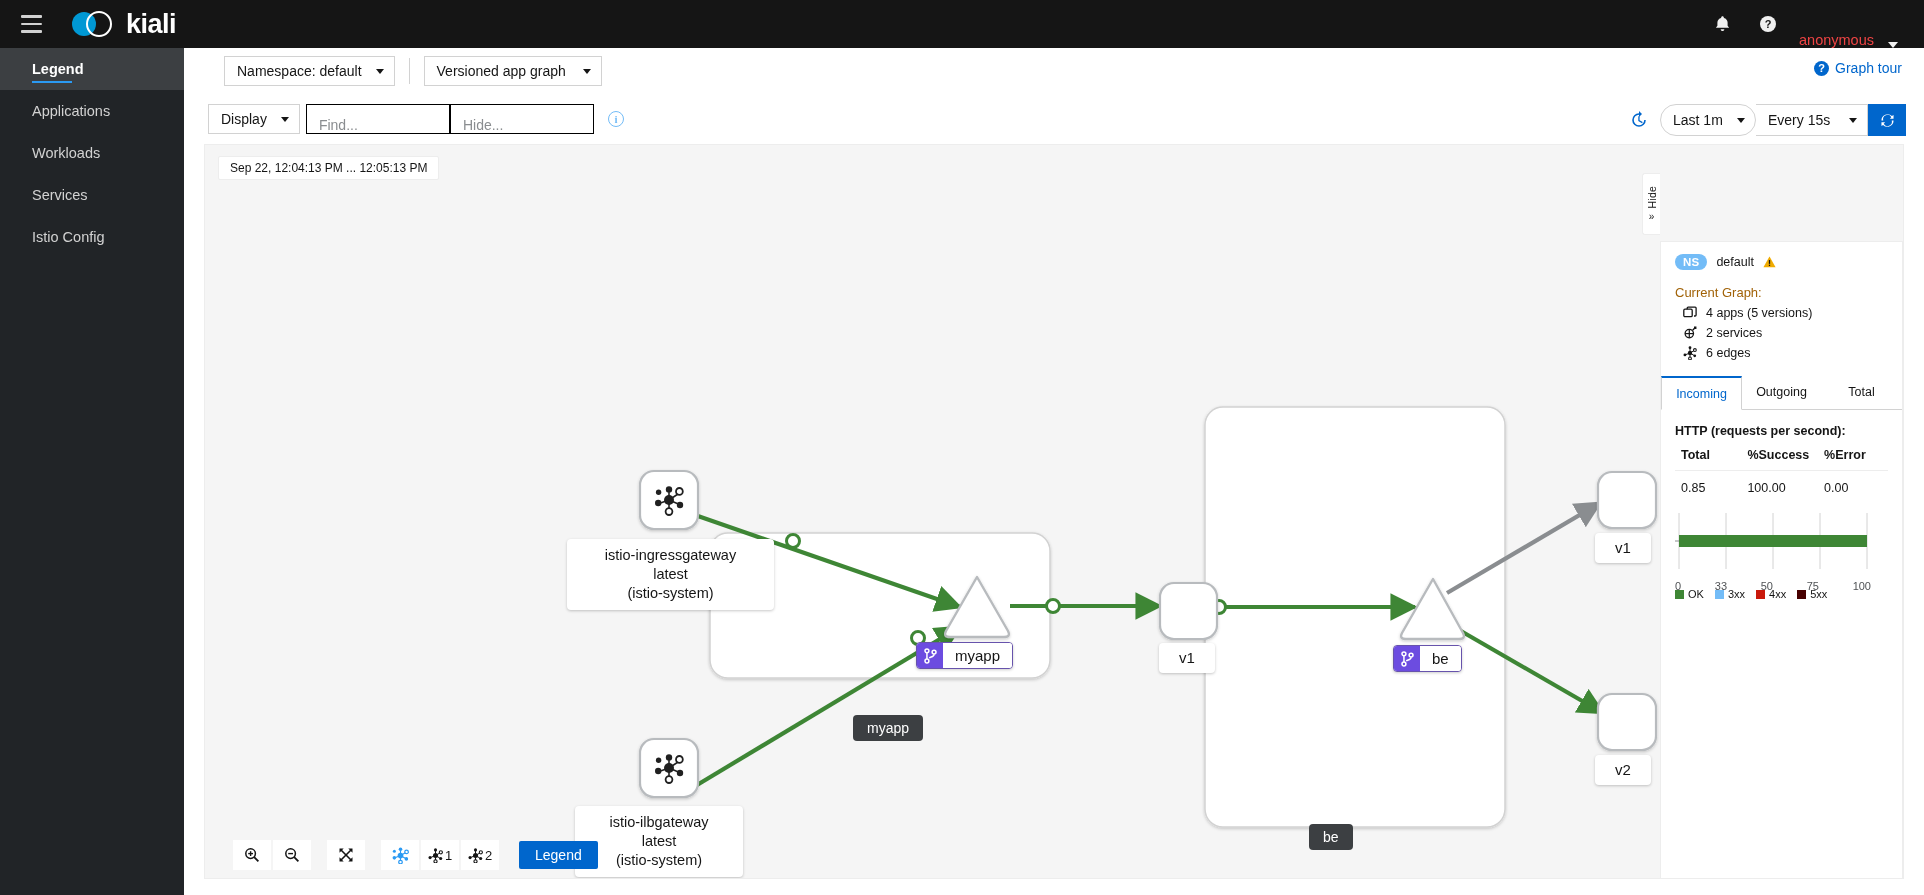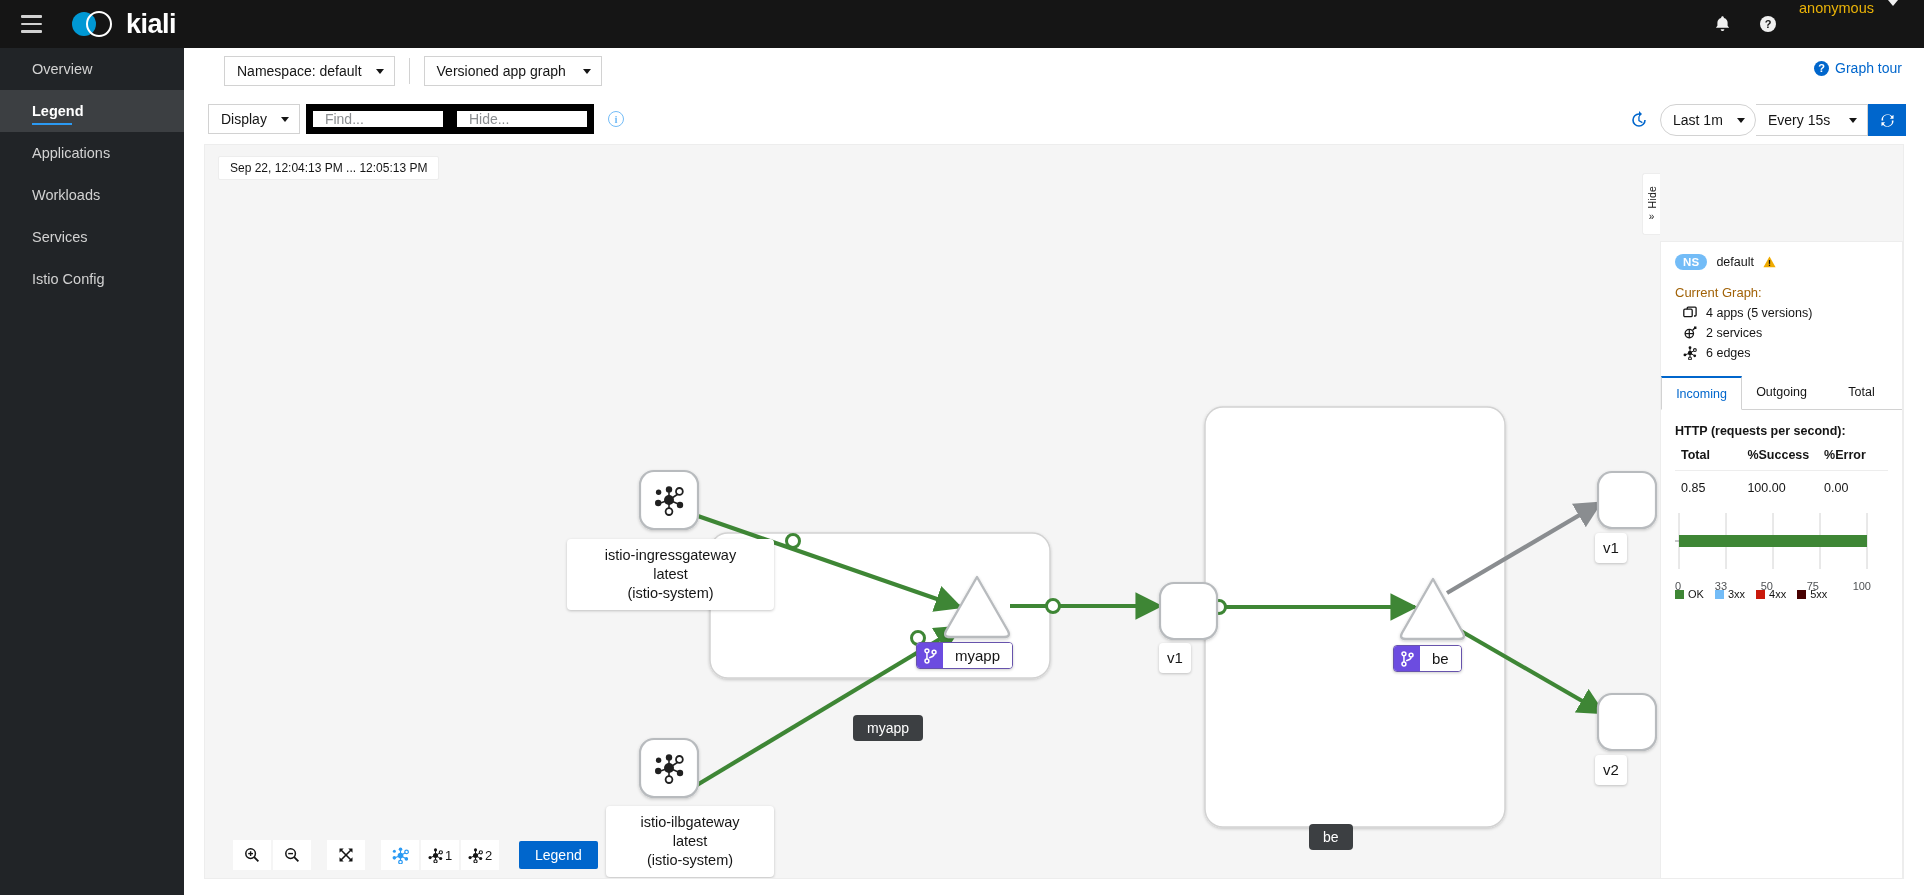--- a/index.html
+++ b/index.html
@@ -45,22 +45,22 @@
   }
   .masthead-right {
     margin-left: auto; display: flex; align-items: center; gap: 0px;
     padding-right: 12px; height: 48px;
   }
   .mh-btn {
     width: 46px; height: 48px; display: flex; align-items: center; justify-content: center;
     cursor: pointer;
   }
   .mh-user {
-    display: flex; align-items: flex-start; gap: 14px; padding: 0 14px 0 8px;
-    color: #eab308; font-size: 14.5px; cursor: pointer; height: 48px;
+    display: flex; align-items: flex-end; gap: 14px; padding: 0 14px 0 8px;
+    color: #ef4444; font-size: 14.5px; cursor: pointer; height: 48px;
   }
   .caret-down {
     width: 0; height: 0; border-left: 5px solid transparent;
     border-right: 5px solid transparent; border-top: 6px solid #f0f0f0;
   }
 
   
   .sidebar {
     position: absolute; top: 48px; left: 0;
     width: 184px; height: 847px;
@@ -104,21 +104,21 @@
     gap: 14px;
   }
   .pf-select .caret {
     width: 0; height: 0; border-left: 4.5px solid transparent;
     border-right: 4.5px solid transparent; border-top: 5.5px solid #151515;
   }
   .tb-divider {
     width: 1px; height: 26px; background: #d2d2d2; margin: 0 14px;
   }
   .pf-input {
-    height: 30px; border: 7px solid #000000; background: #fff;
+    height: 30px; border: 1px solid #000000; background: #fff;
     display: flex; align-items: flex-end; padding: 0 12px;
     font-size: 14px; color: #8a8d90;
   }
   .info-icon-blue {
     width: 16px; height: 16px; border-radius: 50%;
     border: 1.6px solid #73bcf7; color: #73bcf7;
     font-size: 11px; font-weight: 700; display: flex;
     align-items: center; justify-content: center; cursor: pointer;
     font-family: "Liberation Serif", serif;
   }
@@ -161,21 +161,21 @@
   .graph-svg { position: absolute; left: 0; top: 0; }
 
   
   .node-label {
     position: absolute; background: #ffffff; border-radius: 4px;
     box-shadow: 0 1px 3px rgba(0,0,0,0.22);
     font-size: 14.5px; color: #151515; text-align: center;
     padding: 7px 12px; line-height: 1.32; white-space: pre-line;
     z-index: 6;
   }
-  .node-label.small { padding: 5px 8px; font-size: 15px; }
+  .node-label.small { padding: 5px 20px; font-size: 15px; }
   .group-tag {
     position: absolute; background: #3c3f42; color: #ffffff;
     font-size: 14px; border-radius: 4px; padding: 5px 14px; z-index: 6;
   }
   .badge-vs {
     position: absolute; display: flex; align-items: stretch; z-index: 7;
     border: 1.5px solid #6753ac; border-radius: 4px; overflow: hidden;
     box-shadow: 0 1px 3px rgba(0,0,0,0.2); background: #fff;
   }
   .badge-vs .b-icon {
@@ -299,23 +299,20 @@
       </svg>
     </div>
     <div class="mh-user">
       <span>anonymous</span>
       <span class="caret-down"></span>
     </div>
   </div>
 </div>
 
 <nav class="sidebar">
-  <div class="side-item">
-    <span>Overview</span>
-  </div>
   <div class="side-item active">
     <span>Legend</span>
     <span class="side-underline"></span>
   </div>
   <div class="side-item">
     <span>Applications</span>
   </div>
   <div class="side-item">
     <span>Workloads</span>
   </div>
@@ -457,21 +454,21 @@
       <path d="M 1228 434 L 1258 488 Q 1261 494 1254 494 L 1201 494 Q 1194 494 1197 488 Z" fill="#ffffff" stroke="#b8bbbe" stroke-width="2.4" stroke-linejoin="round" filter="url(#shadow)"></path>
 
       <rect x="1393" y="327" width="58" height="56" rx="14" ry="14" fill="#ffffff" stroke="#b8bbbe" stroke-width="2.2" filter="url(#shadow)"></rect>
 
       <rect x="1393" y="549" width="58" height="56" rx="14" ry="14" fill="#ffffff" stroke="#b8bbbe" stroke-width="2.2" filter="url(#shadow)"></rect>
     </svg>
 
     <div class="node-label" style="left:362px; top:394px; width:207px;">istio-ingressgateway
 latest
 (istio-system)</div>
-    <div class="node-label" style="left:401px; top:661px; width:168px;">istio-ilbgateway
+    <div class="node-label" style="left:370px; top:661px; width:168px;">istio-ilbgateway
 latest
 (istio-system)</div>
     <div class="node-label small" style="left:954px; top:498px;">v1</div>
     <div class="node-label small" style="left:1390px; top:388px;">v1</div>
     <div class="node-label small" style="left:1390px; top:610px;">v2</div>
 
     <div class="badge-vs" style="left:711px; top:497px;">
       <div class="b-icon">
         <svg width="15" height="16" viewBox="0 0 16 18" aria-hidden="true">
           <circle cx="4" cy="3.2" r="2.2" fill="none" stroke="#fff" stroke-width="1.7"></circle>

